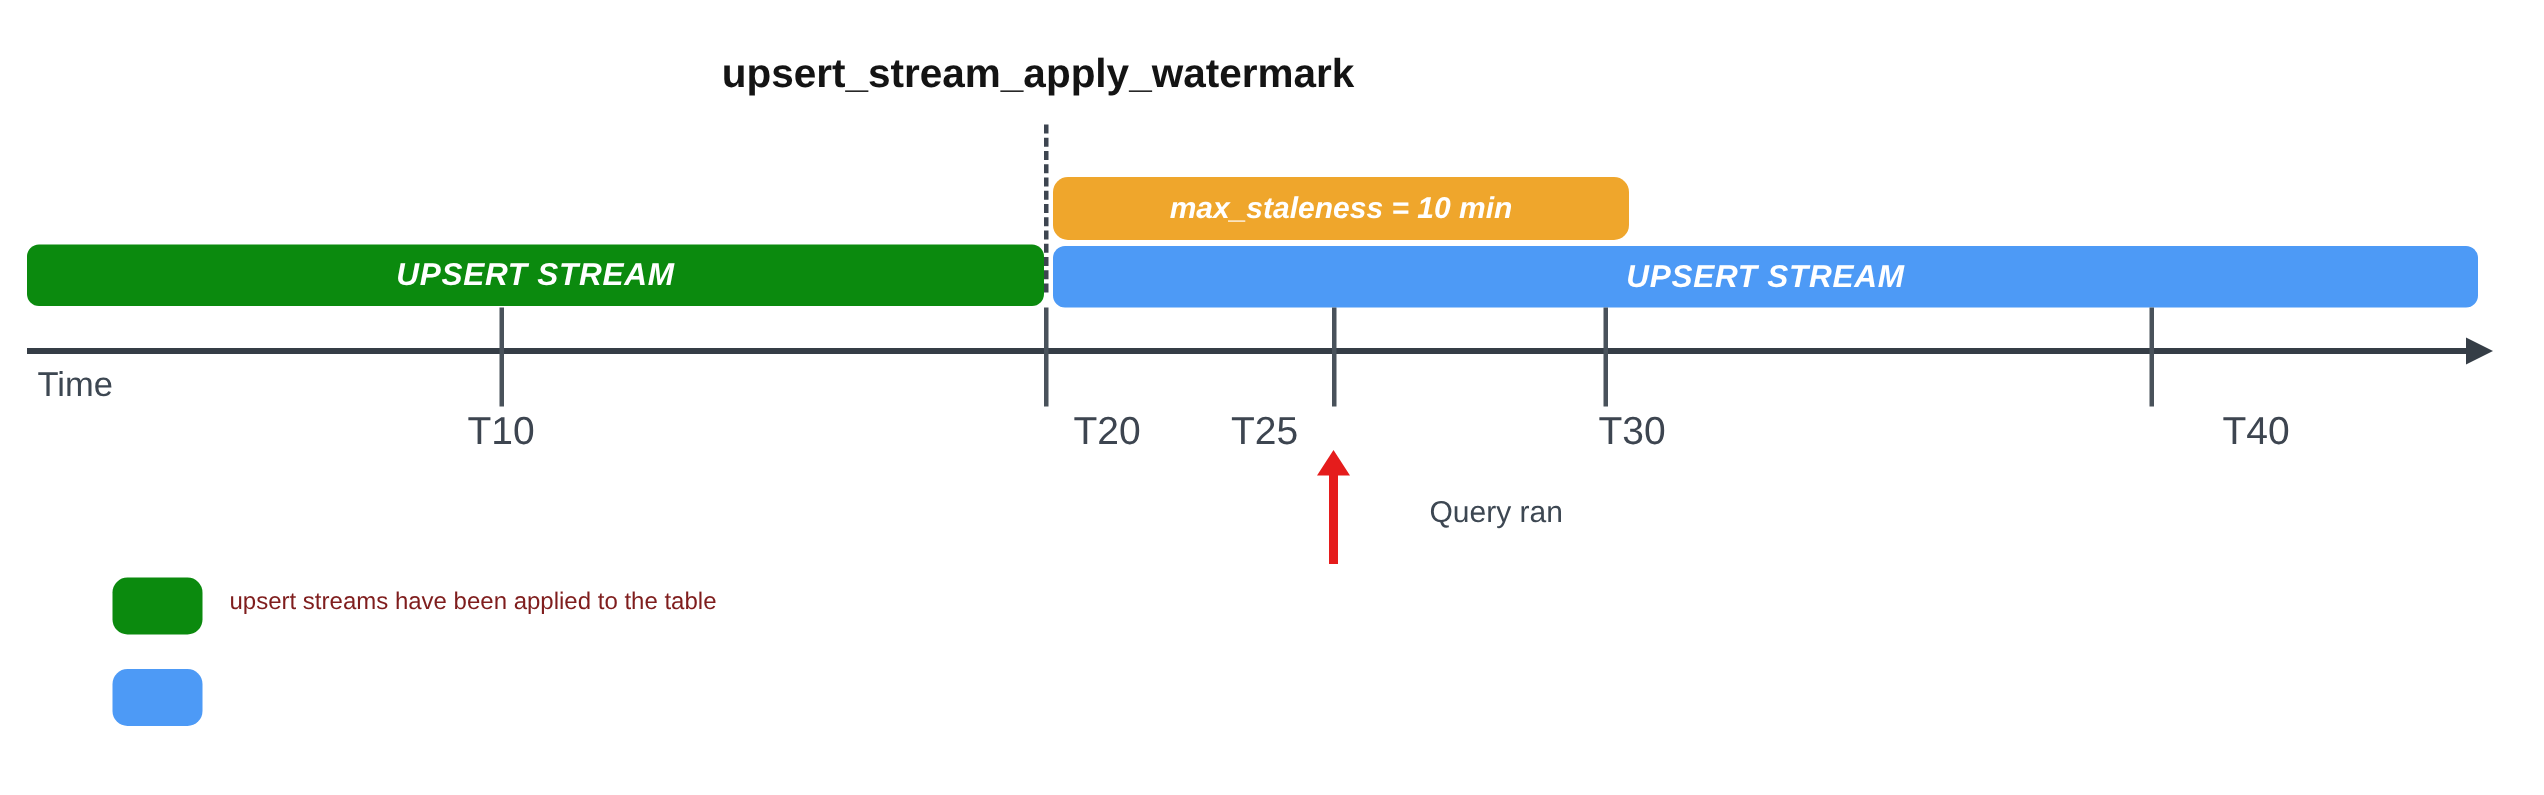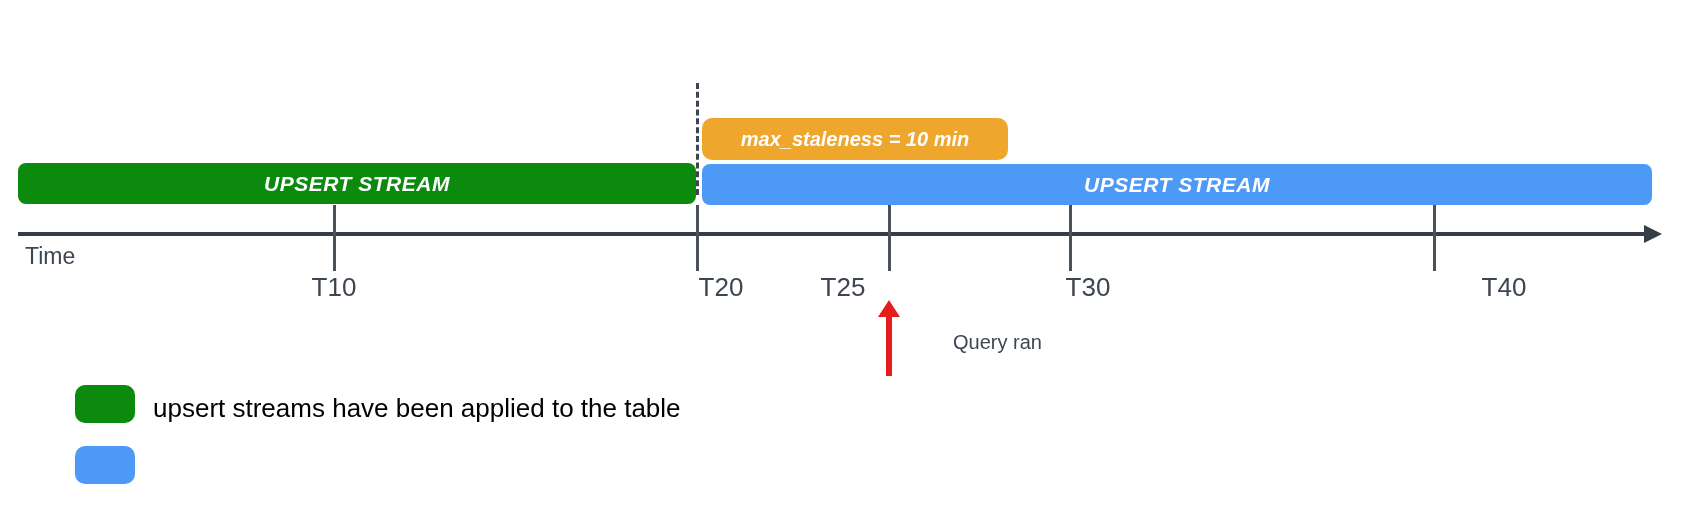--- a/index.html
+++ b/index.html
@@ -22,21 +22,21 @@
     left:696px;top:83px;height:112px;width:0;
     border-left:3px dashed #3d4550;
   }
   .bar{
     position:absolute;
     display:flex;align-items:center;justify-content:center;
     color:#ffffff;font-weight:bold;font-style:italic;
     white-space:nowrap;
   }
   .bar-staleness{
-    left:702px;top:118px;width:306px;height:42px;
+    left:702px;top:118px;width:384px;height:42px;
     background:#efa62c;border-radius:10px;font-size:20px;align-items:center;
   }
   .bar-applied{
     left:18px;top:163px;width:678px;height:41px;
     background:#0b8a0e;border-radius:8px;font-size:21px;letter-spacing:0.5px;
   }
   .bar-unapplied{
     left:702px;top:164px;width:950px;height:41px;
     background:#4d9af6;border-radius:8px;font-size:21px;letter-spacing:0.5px;
   }
@@ -60,21 +60,21 @@
   .tick{
     position:absolute;top:205px;width:3px;height:66px;
     background:#49525b;
   }
   .tick-label{
     position:absolute;top:272px;width:90px;
     transform:translateX(-50%);
     text-align:center;font-size:26px;color:#3d4550;
   }
   .t10{left:333px;} .t20{left:696px;} .t25{left:888px;} .t30{left:1069px;} .t40{left:1433px;}
-  .lt10{left:334px;} .lt20{left:721px;} .lt25{left:843px;} .lt30{left:1088px;} .lt40{left:1504px;}
+  .lt10{left:334px;} .lt20{left:738px;} .lt25{left:843px;} .lt30{left:1088px;} .lt40{left:1504px;}
   .query-arrow-head{
     position:absolute;
     left:878px;top:300px;width:0;height:0;
     border-bottom:17px solid #e51c1c;
     border-left:11px solid transparent;
     border-right:11px solid transparent;
   }
   .query-arrow-shaft{
     position:absolute;
     left:886px;top:315px;width:6px;height:61px;
@@ -85,30 +85,31 @@
     left:953px;top:331px;
     font-size:20px;color:#3d4752;
   }
   .legend-swatch{
     position:absolute;left:75px;width:60px;height:38px;border-radius:10px;
   }
   .legend-swatch-applied{top:385px;background:#0b8a0e;}
   .legend-swatch-unapplied{top:446px;background:#4d9af6;}
   .legend-text{
     position:absolute;left:153px;
-    font-size:26px;color:#000000;white-space:nowrap;
+    font-size:16px;color:#7f1d1d;white-space:nowrap;
   }
   .legend-text-applied{top:393px;}
   .legend-text-unapplied{top:454px;}
 </style>
 </head>
 <body>
 
 <div id="canvas">
 
+  <div class="title">upsert_stream_apply_watermark</div>
 
   <div class="watermark-line"></div>
 
   <div class="bar bar-staleness">
     <span>max_staleness = 10 min</span>
   </div>
 
   <div class="bar bar-applied">
     <span>UPSERT STREAM</span>
   </div>

